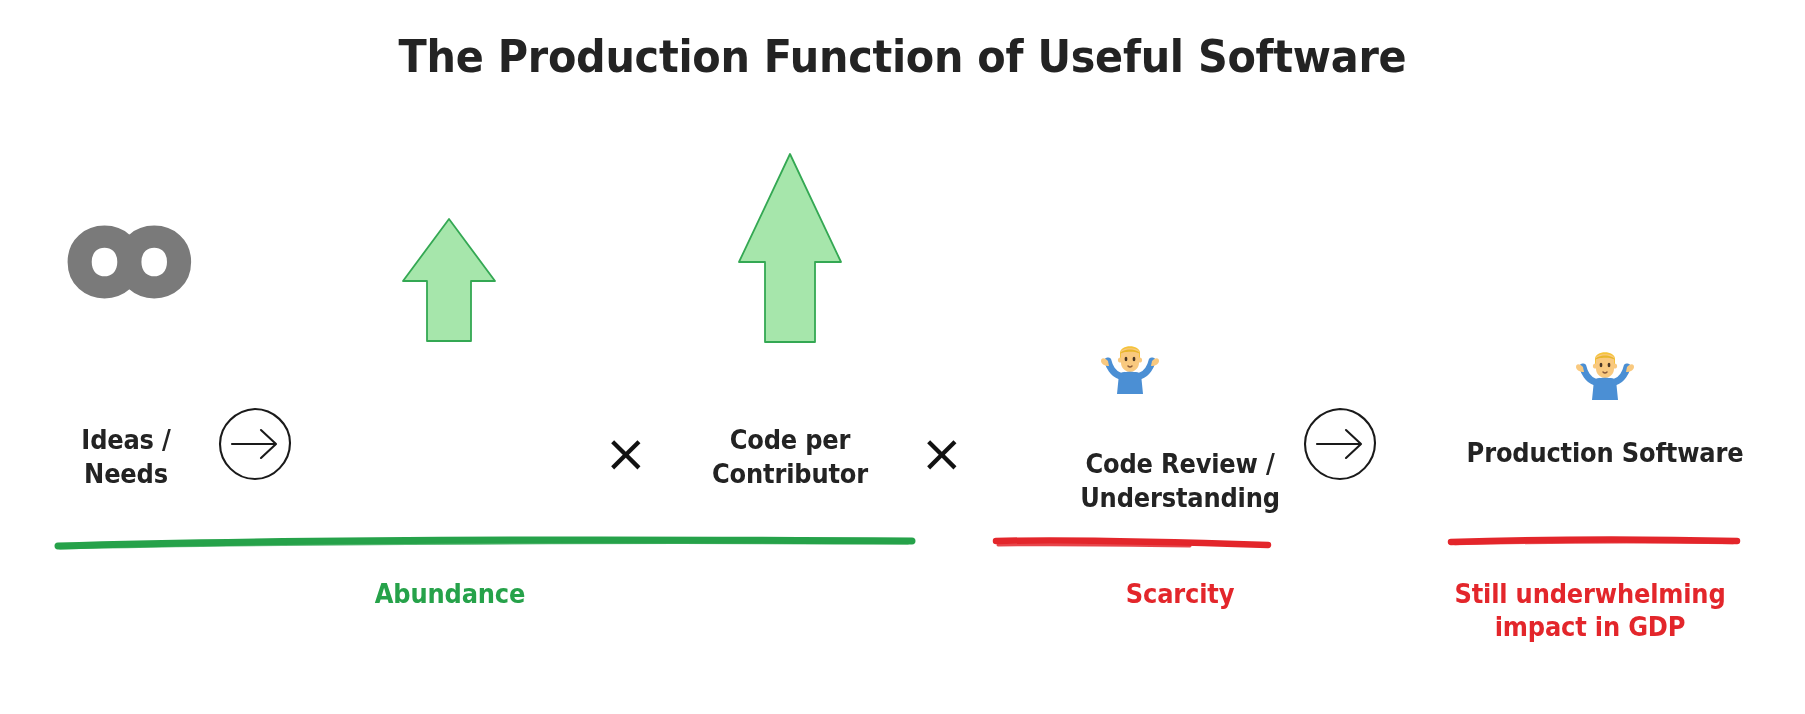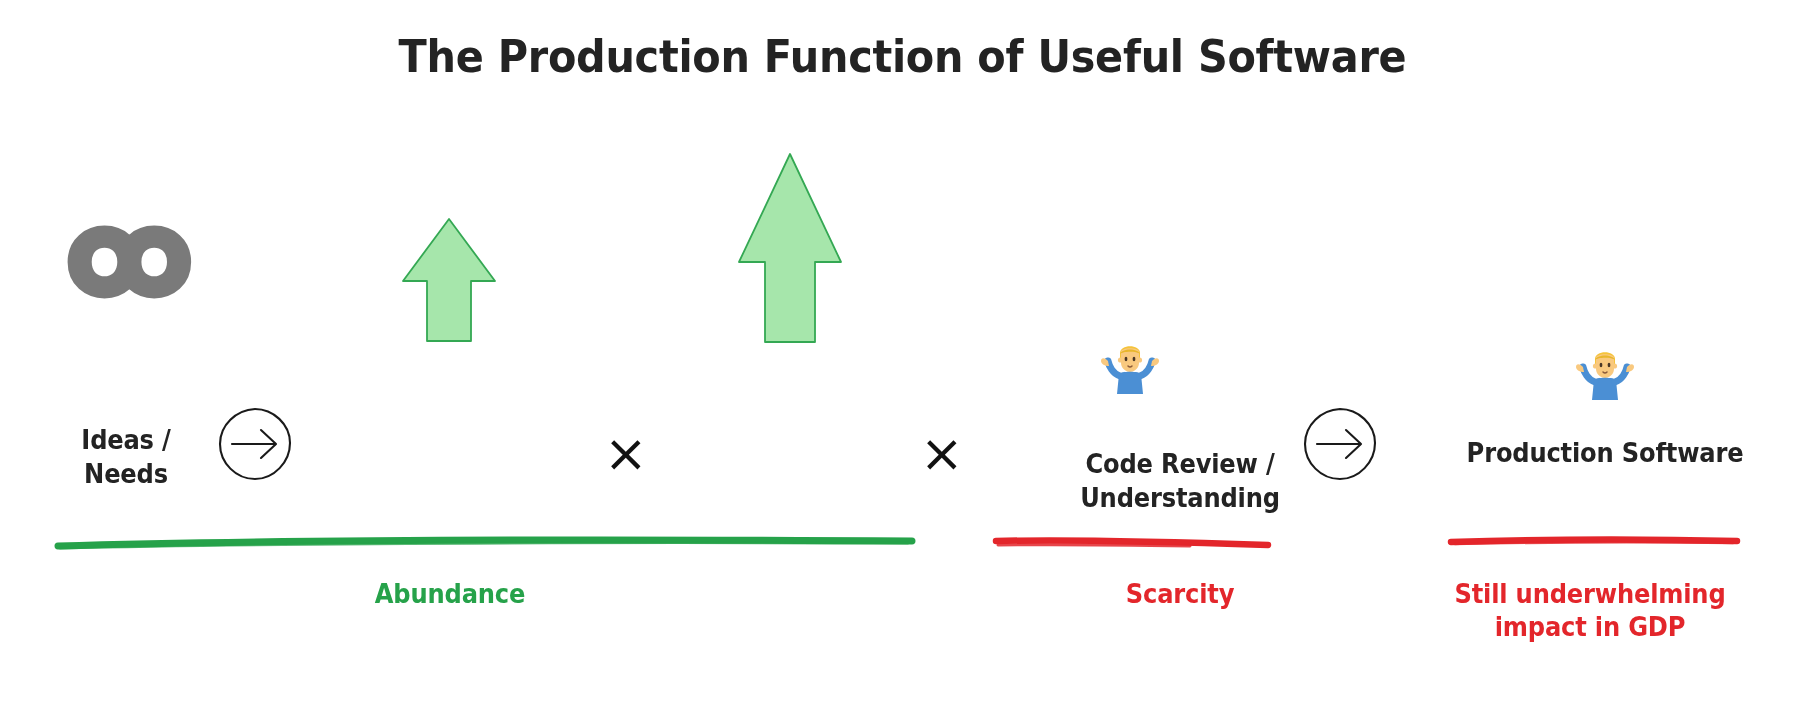--- a/index.html
+++ b/index.html
@@ -155,20 +155,24 @@
 
 
   <div class="times" style="left:604px; top:427px;">×</div>
 
   <div class="green-arrow" style="left:735px; top:150px;">
     <svg width="110" height="196" viewBox="0 0 110 196" aria-hidden="true">
       <path d="M 55 4 L 106 112 L 80 112 L 80 192 L 30 192 L 30 112 L 4 112 Z" fill="#a6e6ab" stroke="#34a853" stroke-width="1.8" stroke-linejoin="round"></path>
     </svg>
   </div>
 
+  <div class="node" style="left:650px; top:424px; width:280px;">
+    <div class="node-label">Code per
+Contributor</div>
+  </div>
 
   <div class="times" style="left:920px; top:427px;">×</div>
 
   <div class="emoji" style="left:1095px; top:334px;">
     <svg width="70" height="70" viewBox="0 0 70 70" aria-hidden="true">
 
       <path d="M 25 19 C 25 10, 45 10, 45 19 L 45 25 L 25 25 Z" fill="#f5c33b"></path>
 
       <path d="M 26 18 C 26 13, 44 13, 44 18 L 44 29 C 44 35, 38 38, 35 38 C 32 38, 26 35, 26 29 Z" fill="#f9c97f"></path>
 

